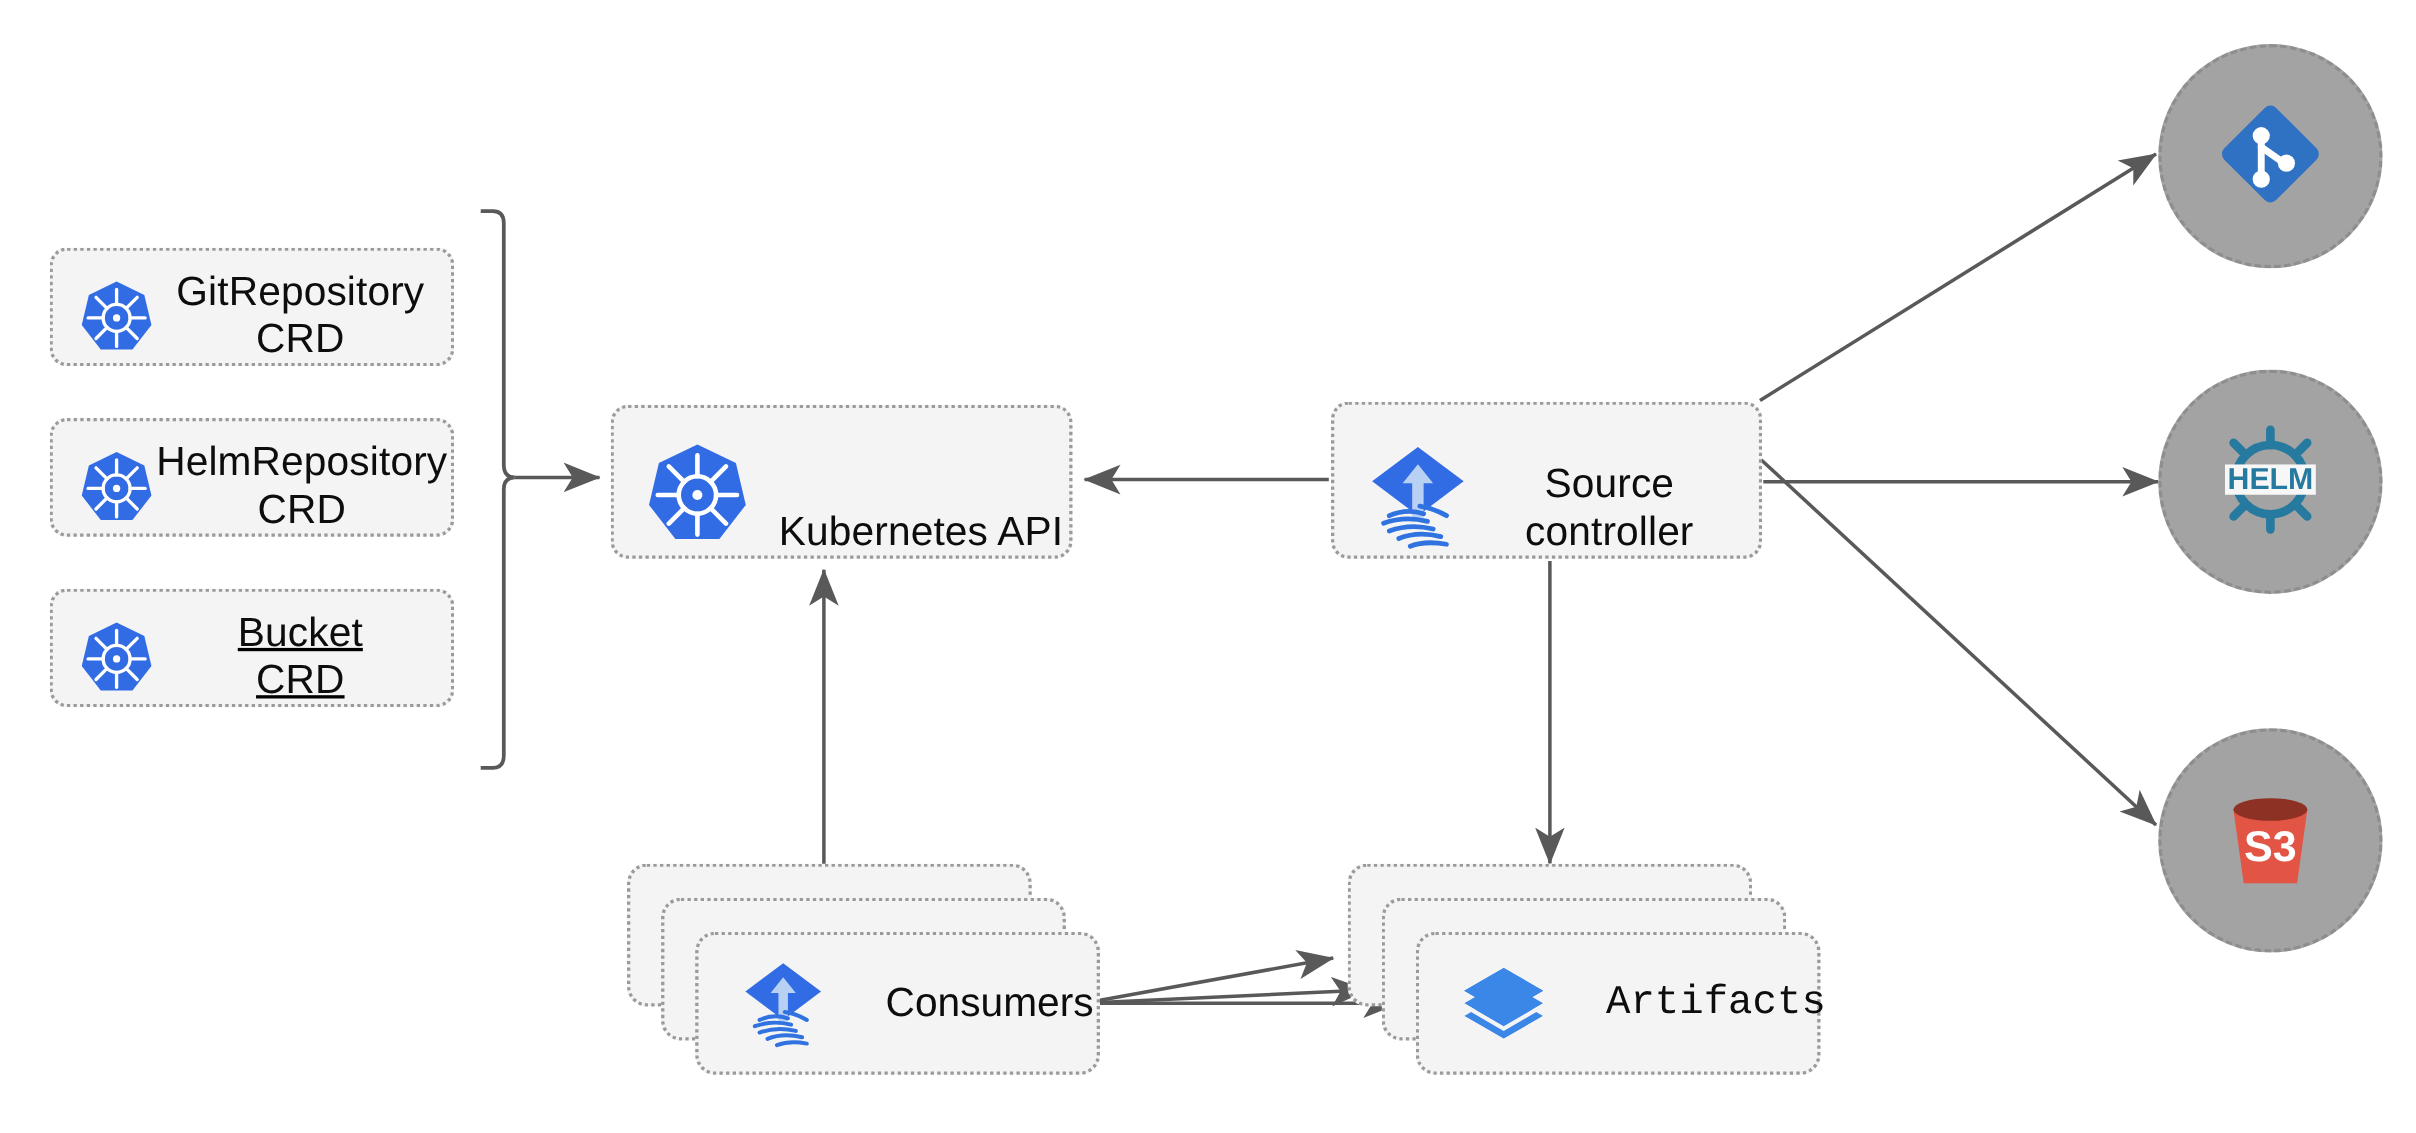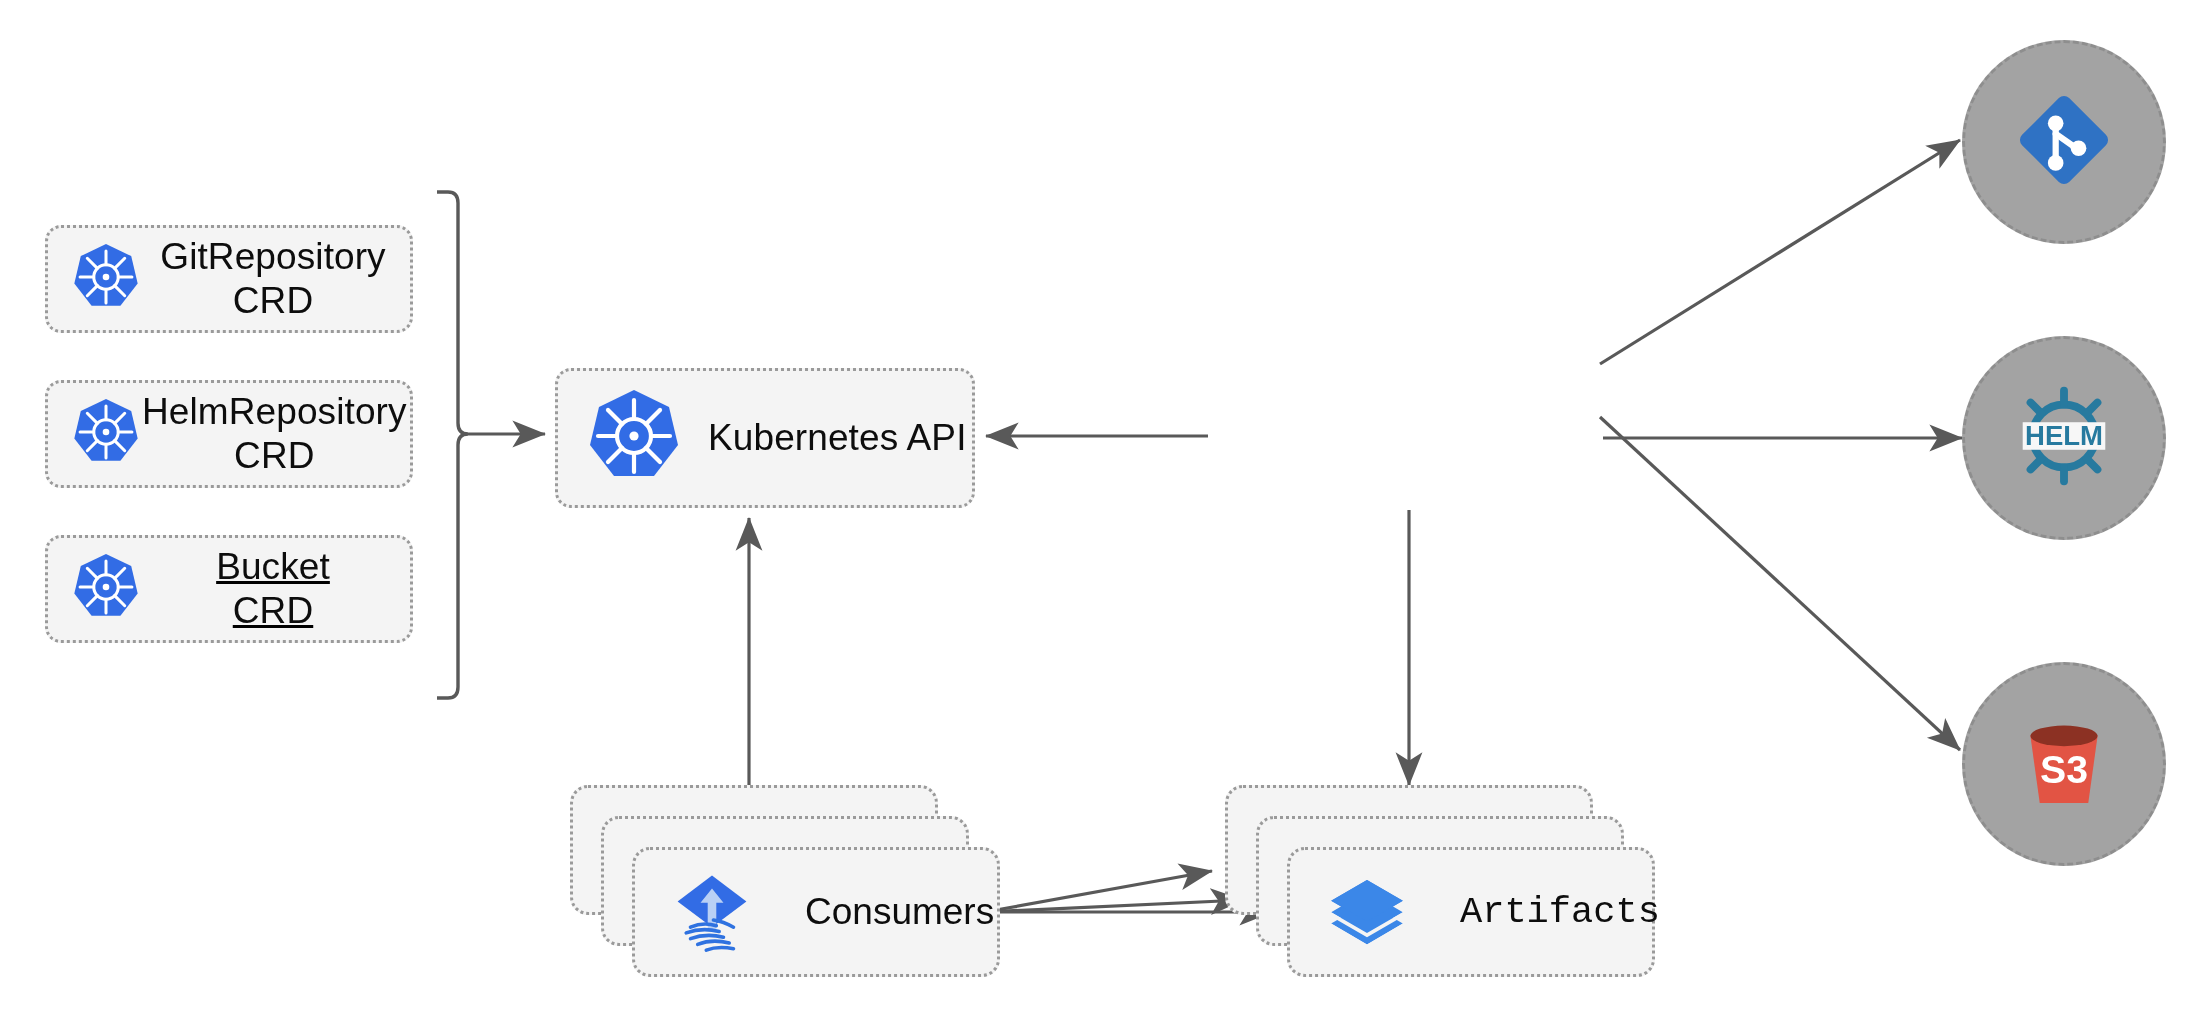--- a/index.html
+++ b/index.html
@@ -1,18 +1,18 @@
 <!DOCTYPE html>
 <html><head>
 <meta charset="utf-8">
 <style>
   html,body{margin:0;padding:0;background:#ffffff;}
   body{width:2196px;height:1030px;font-family:"Liberation Sans","DejaVu Sans",sans-serif;position:relative;overflow:hidden;}
   #canvas{position:absolute;inset:0;width:2196px;height:1030px;}
-  .node{position:absolute;box-sizing:border-box;background:#f4f4f4;border:3px dotted #9a9a9a;border-radius:16px;display:flex;align-items:center;}
+  .node{position:absolute;box-sizing:border-box;background:#f4f4f4;border:3px dotted #9a9a9a;border-radius:16px;display:flex;align-items:flex-end;}
   .node .lbl{font-size:37px;color:#0d0d0d;line-height:1.18;letter-spacing:.1px;}
   .crd{width:368px;height:108px;padding-left:22px;}
   .crd .lbl{flex:1;text-align:center;padding-right:6px;}
   .ico{flex:0 0 auto;display:block;}
   svg.edges{position:absolute;left:0;top:0;width:2196px;height:1030px;pointer-events:none;}
   .circ{position:absolute;box-sizing:border-box;border:3px dashed #8e8e8e;border-radius:50%;background:#a3a3a3;display:flex;align-items:center;justify-content:center;}
   .stackwrap{position:absolute;}
   .card{position:absolute;box-sizing:border-box;background:#f4f4f4;border:3px dotted #9a9a9a;border-radius:18px;gap:16px;}
   .cardtop{display:flex;align-items:center;padding-left:34px;}
   .cardtop .lbl{margin-left:34px;font-size:37px;color:#0d0d0d;}
@@ -133,20 +133,39 @@
             <path d="M62,62 L76,76"></path>
           <path d="M62,38 L76,24"></path>
             <path d="M38,62 L24,76"></path>
         </g>
         <circle cx="50" cy="50" r="4.6" fill="#ffffff"></circle>
       </svg>
     </span>
     <span class="lbl" style="margin-left:24px;">Kubernetes API</span>
   </div>
 
+  <div class="node" style="left:1210px;top:365px;width:392px;height:143px;padding-left:24px;">
+    <span class="ico">
+      <svg width="104" height="104" viewBox="0 0 120 120" aria-hidden="true">
+        <polygon points="60,12 108,48 60,84 12,48" fill="#326ce5"></polygon>
+        <path d="M60,30 L76,50 L66,50 L66,86 L54,86 L54,50 L44,50 Z" fill="#b9d0f5"></path>
+        <g stroke="#2f72e0" stroke-width="5" stroke-linecap="round" fill="none">
+          <path d="M30,84 Q48,76 66,82"></path>
+          <path d="M24,92 Q46,84 70,90"></path>
+          <path d="M30,100 Q52,92 76,98"></path>
+          <path d="M40,108 Q60,100 84,106"></path>
+          <path d="M52,116 Q68,110 90,114"></path>
+          <path d="M62,74 Q76,76 90,84"></path>
+        </g>
+      </svg>
+    </span>
+    <span class="lbl" style="flex:1;text-align:center;padding-right:14px;">
+      <span>Source</span><br><span>controller</span>
+    </span>
+  </div>
 
   <div class="circ" style="left:1962px;top:40px;width:204px;height:204px;">
     <span>
       <svg width="104" height="104" viewBox="0 0 100 100" aria-hidden="true">
         <rect x="18" y="18" width="64" height="64" rx="7" transform="rotate(45 50 50)" fill="#2f72c4"></rect>
         <g stroke="#ffffff" stroke-width="6" fill="none" stroke-linecap="round">
           <path d="M42,72 L42,34"></path>
           <path d="M42,44 L62,58"></path>
         </g>
         <circle cx="42" cy="72" r="7.5" fill="#ffffff"></circle>

